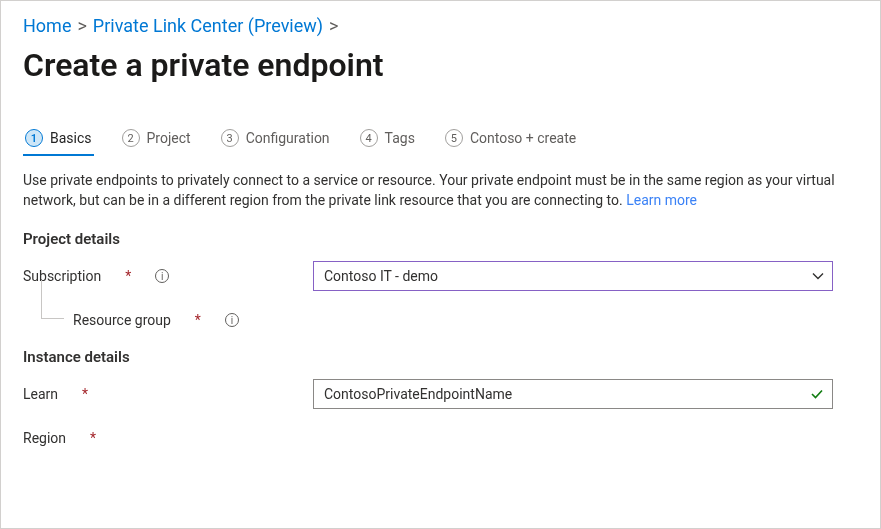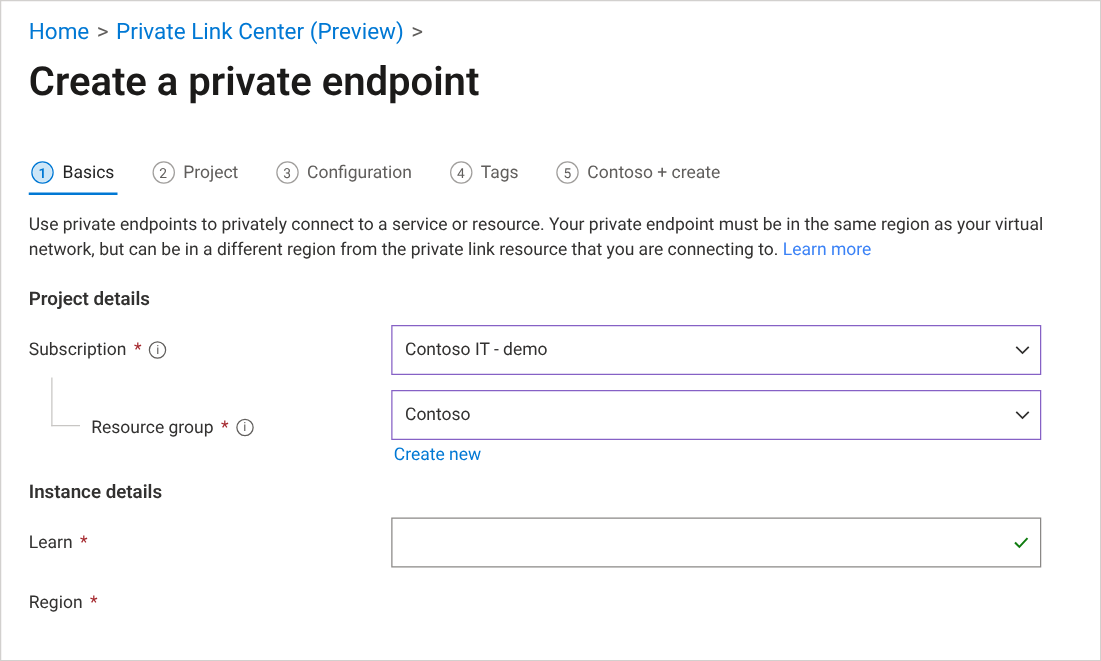--- a/index.html
+++ b/index.html
@@ -48,33 +48,33 @@
 
   
   .section-title { font-size: 15px; font-weight: 600; margin-bottom: 12px; }
 
   .form-row { display: flex; align-items: center; margin-bottom: 12px; min-height: 32px; }
   .form-row.indent .label-cell { padding-left: 50px; position: relative; }
   .form-row.indent .label-cell::before {
     content: ""; position: absolute; left: 18px; top: -32px; width: 22px; height: 38px;
     border-left: 1px solid #c8c6c4; border-bottom: 1px solid #c8c6c4;
   }
-  .label-cell { width: 290px; display: flex; align-items: center; gap: 6px; }
+  .label-cell { width: 290px; display: flex; align-items: center; gap: 24px; }
   .label-text { color: #323130; }
   .req { color: #a4262c; }
   .info-icon {
     display: inline-flex; width: 14px; height: 14px; border: 1px solid #605e5c;
     border-radius: 50%; align-items: center; justify-content: center;
     font-size: 10px; color: #605e5c; cursor: pointer;
   }
 
   .field-cell { flex: 1; max-width: 520px; display: flex; flex-direction: column; gap: 4px; }
 
   .select-box, .input-box {
-    position: relative; height: 40px; border: 1px solid #8a8886;
+    position: relative; height: 30px; border: 1px solid #8a8886;
     display: flex; align-items: center; padding: 0 30px 0 10px;
     background: #fff; cursor: pointer; font-size: 14px; color: #323130;
   }
   .select-box.highlight, .input-box.highlight { border-color: #8661c5; }
   .select-box .chev, .input-box .tick {
     position: absolute; right: 8px; top: 50%; transform: translateY(-50%);
     display: flex; align-items: center; justify-content: center;
   }
   .chev svg { width: 12px; height: 12px; }
   .tick svg { width: 14px; height: 14px; }
@@ -148,43 +148,33 @@
     </div>
   </div>
 </div>
 
 <div class="form-row indent">
   <div class="label-cell">
     <span class="label-text">Resource group</span>
     <span class="req">*</span>
     <span class="info-icon">i</span>
   </div>
-  <div class="field-cell">
-    <div class="select-box highlight">
-      <span>Contoso</span>
-      <span class="chev">
-        <svg viewBox="0 0 12 12">
-            <path d="M1 3.5 L6 8.5 L11 3.5" fill="none" stroke="#323130" stroke-width="1.4"></path>
-          </svg>
-      </span>
-    </div>
-    <a class="sublink">Create new</a>
-  </div>
 </div>
 
 <div class="instance-block">
   <div class="section-title">Instance details</div>
 
   <div class="form-row">
     <div class="label-cell">
       <span class="label-text">Learn</span>
       <span class="req">*</span>
     </div>
     <div class="field-cell">
       <div class="input-box">
+        <input type="text" value="ContosoPrivateEndpointName" style="">
         <span class="tick">
           <svg viewBox="0 0 14 14">
               <path d="M2 7 L5.5 10.5 L12 3.5" fill="none" stroke="#107c10" stroke-width="1.6"></path>
             </svg>
         </span>
       </div>
     </div>
   </div>
 
   <div class="form-row">

